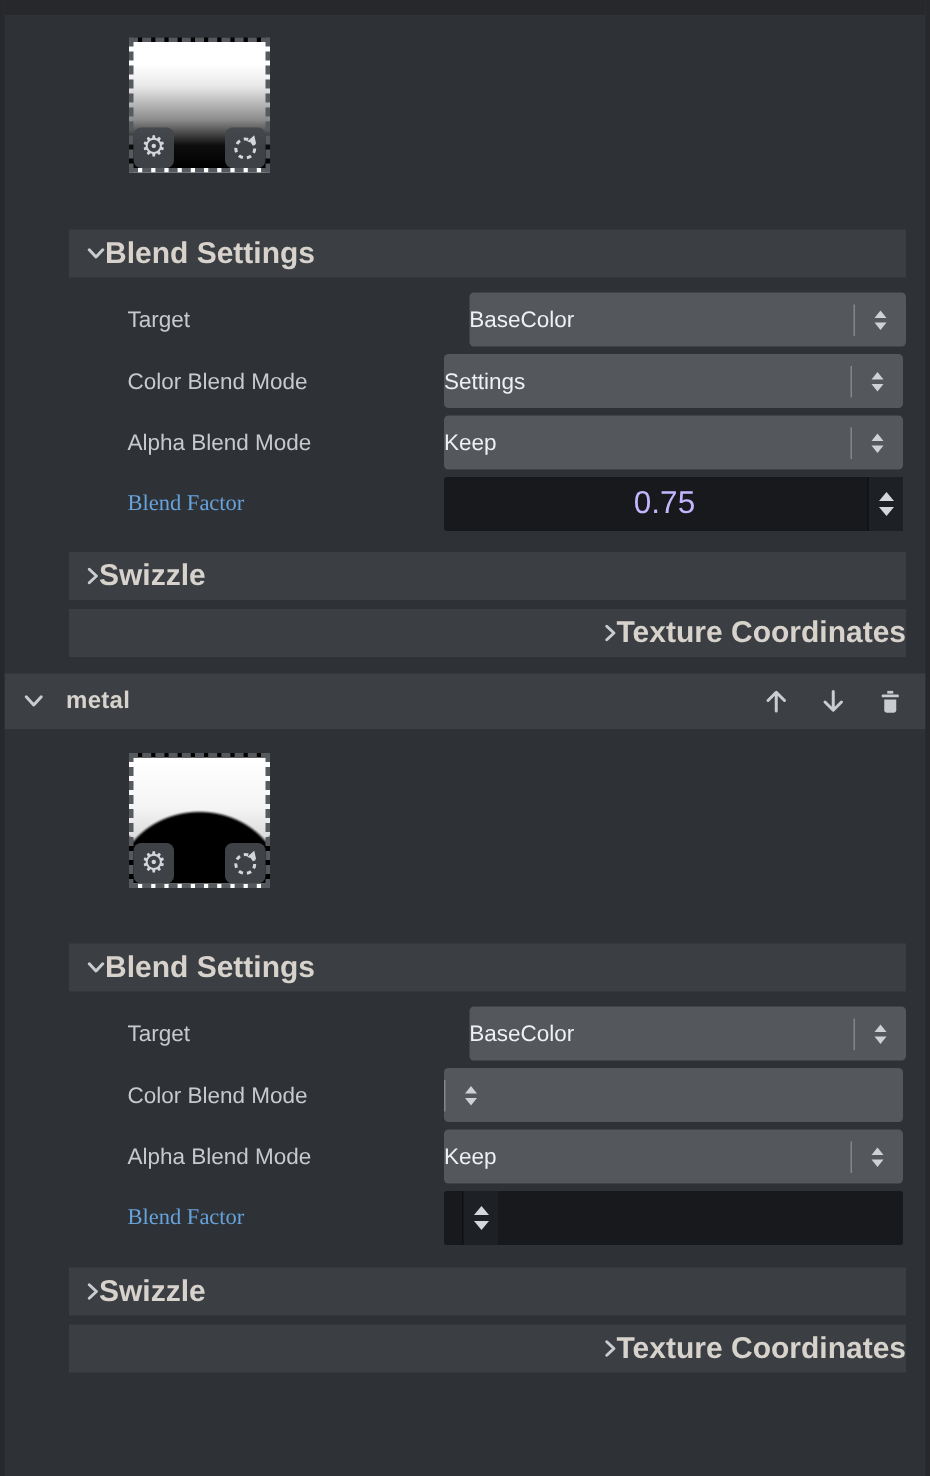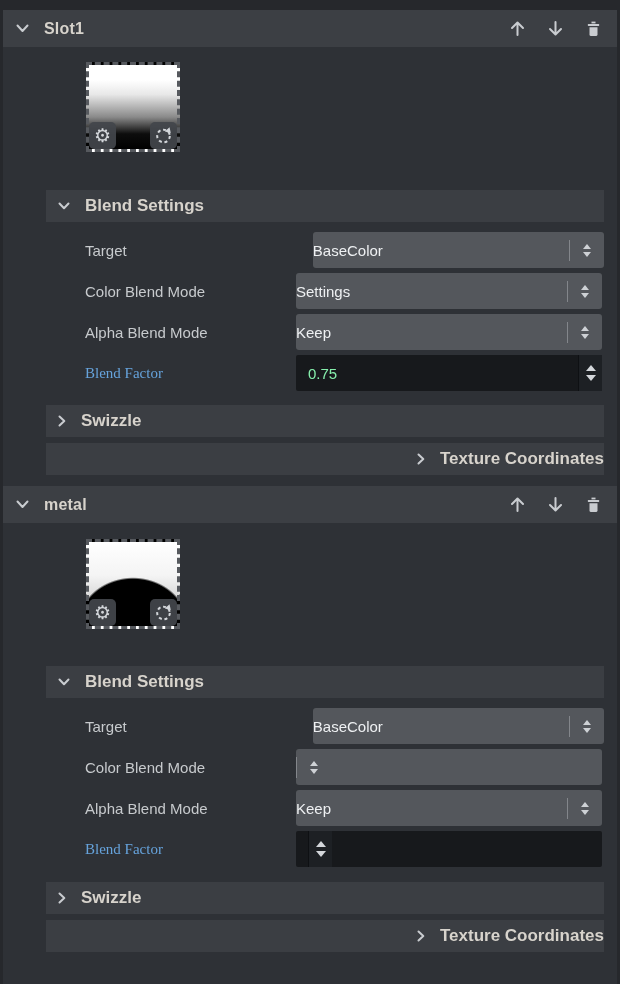--- a/index.html
+++ b/index.html
@@ -85,22 +85,21 @@
   
   .section { margin-left: 43px; width: 558px; }
   .sec-header {
     height: 32px;
     background: var(--section-bg);
     display: flex; align-items: center;
     padding-left: 12px;
     cursor: pointer;
   }
   .sec-title {
-    margin-left: 15px;
-    font-size: 17px; font-weight: bold;
+    font-size: 20px; font-weight: bold;
     color: var(--title-text);
   }
   .mt38 { margin-top: 38px; }
   .mt37 { margin-top: 37px; }
   .mt14 { margin-top: 14px; }
   .mt15 { margin-top: 15px; }
   .mt11 { margin-top: 11px; }
   .mt6  { margin-top: 6px; justify-content: flex-end; }
 
   .prop-row { display: flex; align-items: center; height: 36px; margin-top: 5px; }
@@ -129,67 +128,40 @@
   .tri.down { border-top: 5px solid #ced1d5; }
 
   .numfield {
     width: 306px; height: 36px;
     background: var(--input-bg);
     border-radius: 2px;
     display: flex; align-items: center;
     padding-left: 12px;
     cursor: text;
   }
-  .num-value { flex: 1; font-size: 15px; color: #86efac; }
+  .num-value { flex: 1; font-size: 21px; color: #c4b5fd; text-align: center; }
   .spin {
     width: 24px; height: 36px;
     background: var(--spin-bg);
     border-left: 1px solid #0e1013;
     display: flex; flex-direction: column; align-items: center; justify-content: center; gap: 4px;
   }
   .spin .stri { width: 0; height: 0; border-left: 5px solid transparent; border-right: 5px solid transparent; cursor: pointer; }
   .spin .stri.up   { border-bottom: 6px solid #d4d7db; }
   .spin .stri.down { border-top: 6px solid #d4d7db; }
 
   svg { display: block; }
 </style>
 </head>
 <body>
 
 <div class="panel">
   <div class="top-strip"></div>
 
   <div>
-    <div class="slot-header">
-      <span class="chev">
-        <svg width="13" height="9" viewBox="0 0 13 9">
-            <polyline points="1.5,1.5 6.5,7 11.5,1.5" fill="none" stroke="currentColor" stroke-width="2" stroke-linecap="round" stroke-linejoin="round"></polyline>
-          </svg>
-      </span>
-      <span class="slot-title">Slot1</span>
-      <span class="hdr-icons">
-        <span class="icon-btn">
-          <svg width="19" height="19" viewBox="0 0 19 19">
-              <path d="M9.5 16 V4 M4 9 l5.5-5.5 L15 9" fill="none" stroke="currentColor" stroke-width="2" stroke-linecap="round" stroke-linejoin="round"></path>
-            </svg>
-        </span>
-        <span class="icon-btn">
-          <svg width="19" height="19" viewBox="0 0 19 19">
-              <path d="M9.5 3 V15 M4 10 l5.5 5.5 L15 10" fill="none" stroke="currentColor" stroke-width="2" stroke-linecap="round" stroke-linejoin="round"></path>
-            </svg>
-        </span>
-        <span class="icon-btn">
-          <svg width="19" height="19" viewBox="0 0 19 19">
-            <rect x="7.5" y="2.6" width="4" height="1.8" fill="currentColor"></rect>
-            <rect x="3.8" y="5" width="11.4" height="1.9" rx="0.6" fill="currentColor"></rect>
-            <path d="M5.5 8.3 h8 v7.2 a1.6 1.6 0 0 1 -1.6 1.6 h-4.8 a1.6 1.6 0 0 1 -1.6 -1.6 z" fill="currentColor"></path>
-          </svg>
-        </span>
-      </span>
-    </div>
 
     <div class="preview-row">
       <div class="preview grad1">
         <span class="ov-btn ov-gear">
           <span class="gear-glyph">⚙</span>
         </span>
         <span class="ov-btn ov-refresh">
           <svg width="19" height="19" viewBox="0 0 19 19">
             <circle cx="9.5" cy="10" r="6.3" fill="none" stroke="currentColor" stroke-width="2" stroke-dasharray="3 2.7"></circle>
             <path d="M15.5 1.2 L16.8 7 L10.8 5.4 Z" fill="currentColor"></path>

